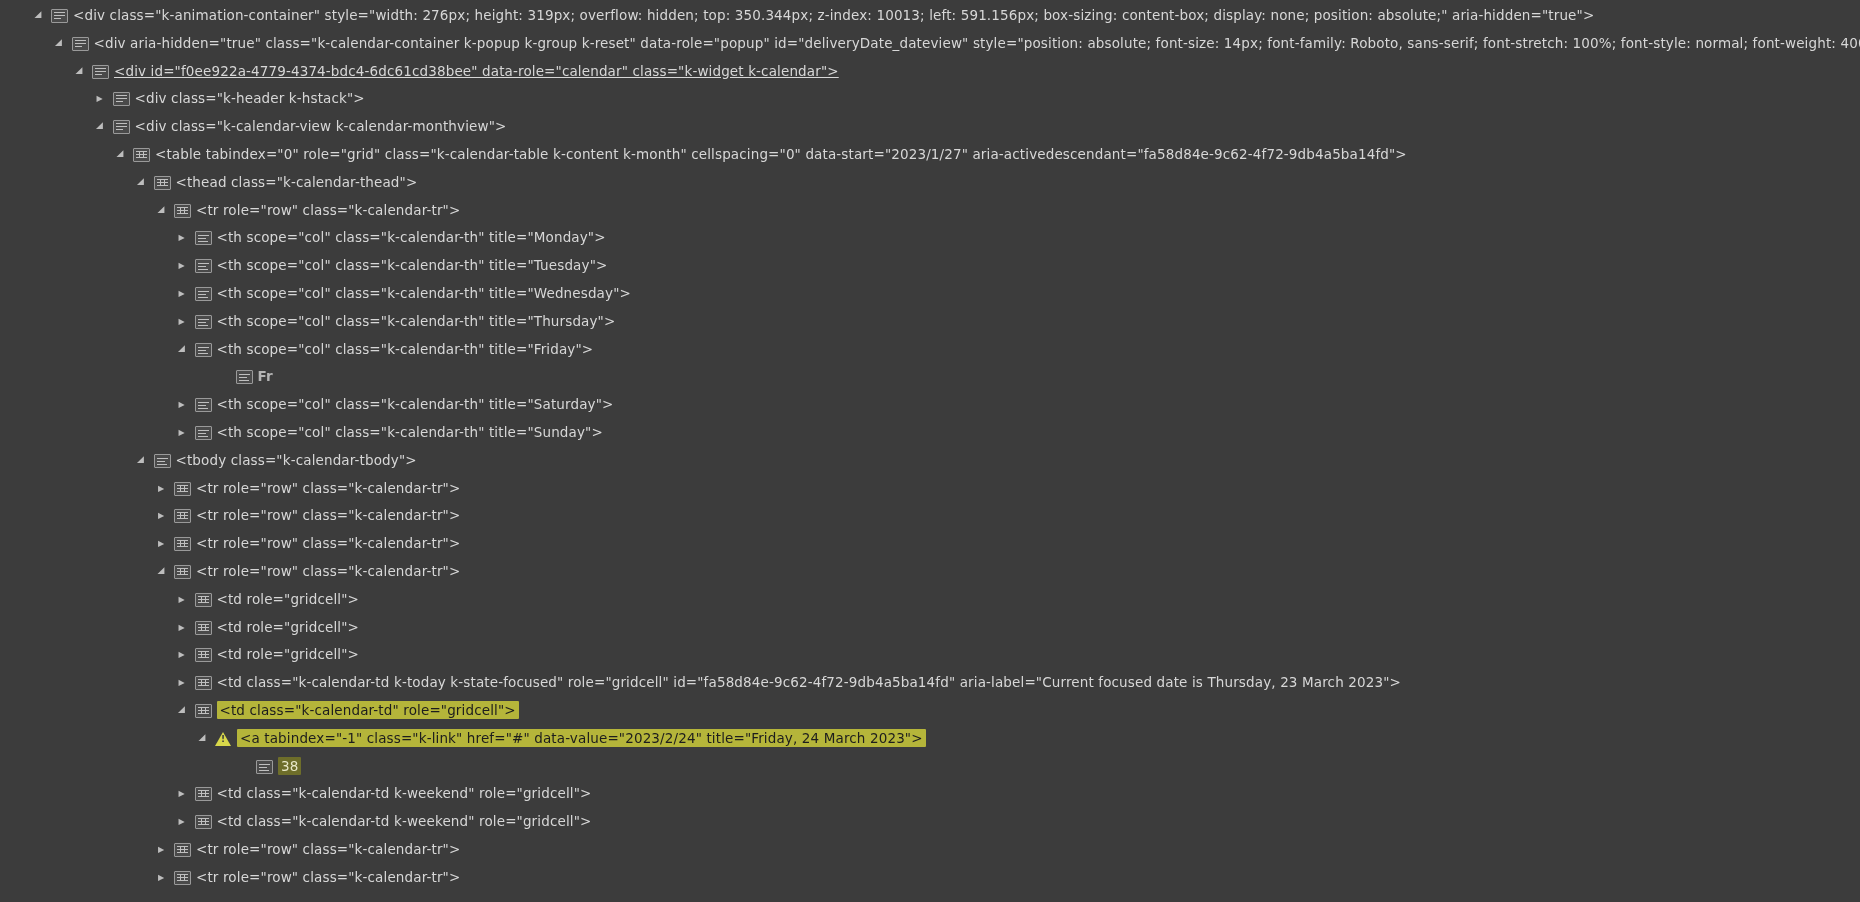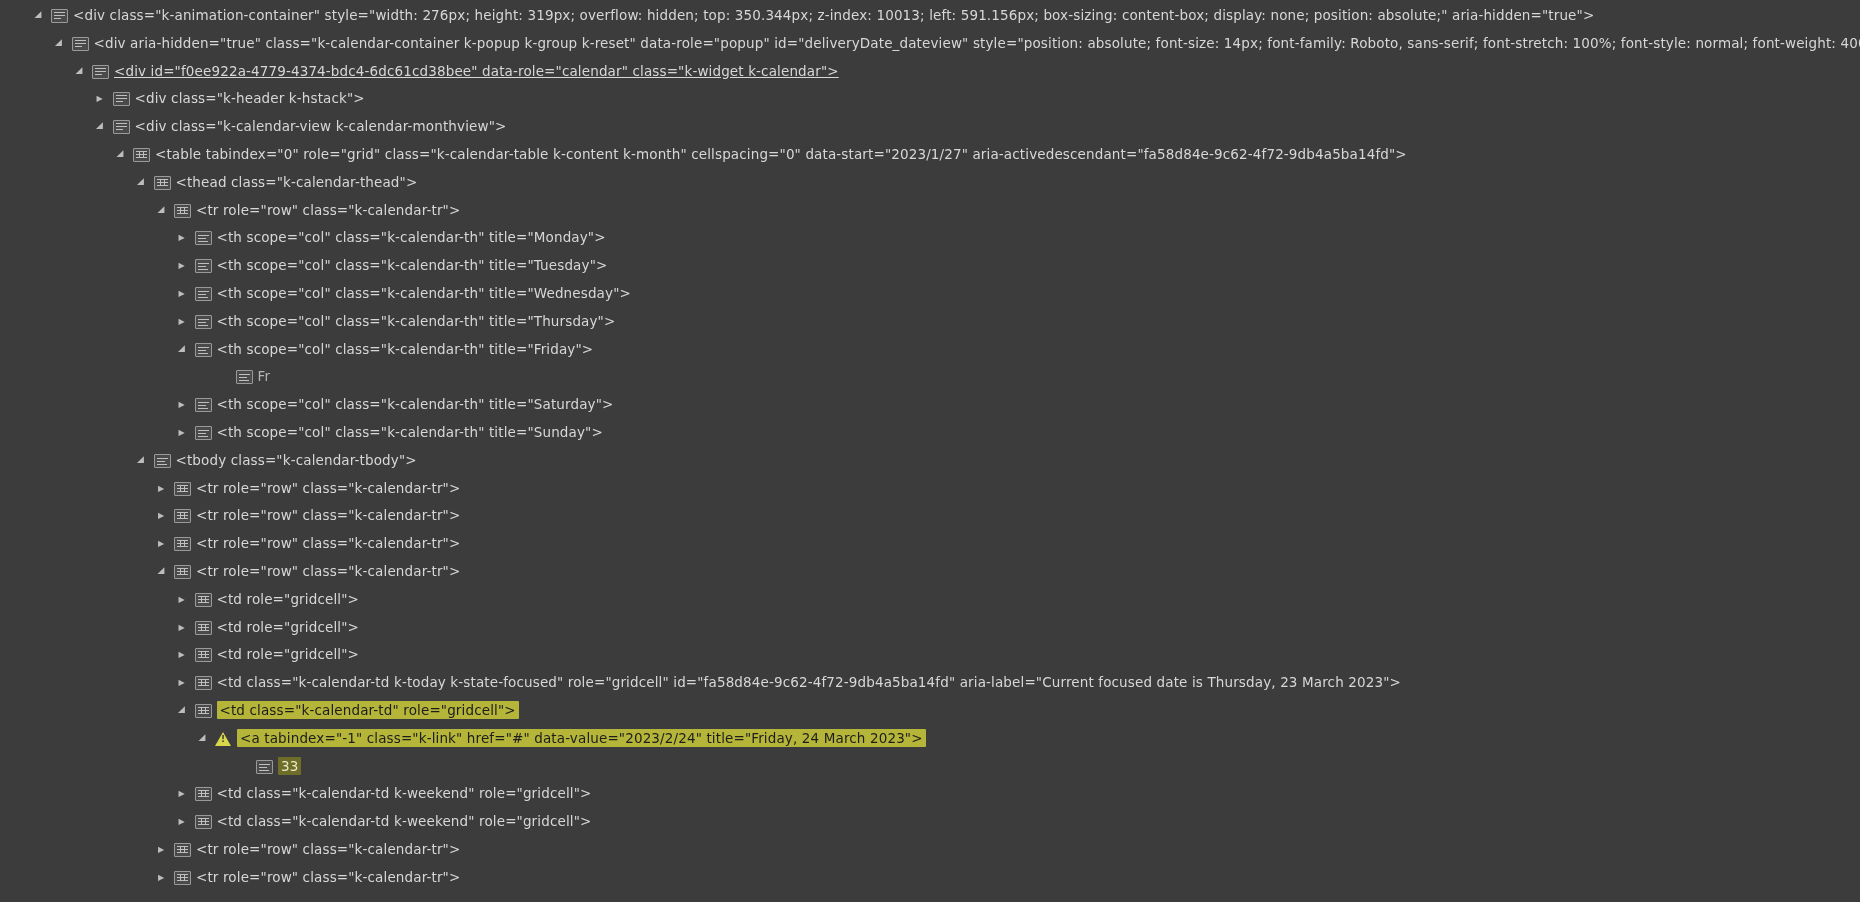--- a/index.html
+++ b/index.html
@@ -261,21 +261,21 @@
       <span class="label" style="left: 216.5px;">&lt;th scope="col" class="k-calendar-th" title="Friday"&gt;</span>
     </div>
     <div class="row">
       <span class="node-icon ic-text" style="left: 235.5px;">
         <i class="a"></i>
         <i class="b"></i>
         <i class="c"></i>
         <i class="d"></i>
         <i class="e"></i>
       </span>
-      <span class="label dim" style="left: 257.5px;">Fr</span>
+      <span class="label dim" style="left: 257.5px; font-weight: bold;">Fr</span>
     </div>
     <div class="row">
       <span class="twisty closed" style="left: 174.5px;"></span>
       <span class="node-icon ic-text" style="left: 194.5px;">
         <i class="a"></i>
         <i class="b"></i>
         <i class="c"></i>
         <i class="d"></i>
         <i class="e"></i>
       </span>
@@ -408,21 +408,21 @@
       <span class="label" style="left: 237px;"><span class="hl-node">&lt;a tabindex="-1" class="k-link" href="#" data-value="2023/2/24" title="Friday, 24 March 2023"&gt;</span></span>
     </div>
     <div class="row">
       <span class="node-icon ic-text" style="left: 256px;">
         <i class="a"></i>
         <i class="b"></i>
         <i class="c"></i>
         <i class="d"></i>
         <i class="e"></i>
       </span>
-      <span class="label" style="left: 278px;"><span class="hl-soft">33</span></span>
+      <span class="label" style="left: 278px;"><span class="hl-soft">38</span></span>
     </div>
     <div class="row">
       <span class="twisty closed" style="left: 174.5px;"></span>
       <span class="node-icon ic-table" style="left: 194.5px;">
         <i class="a"></i>
         <i class="b"></i>
         <i class="c"></i>
         <i class="d"></i>
         <i class="e"></i>
       </span>

